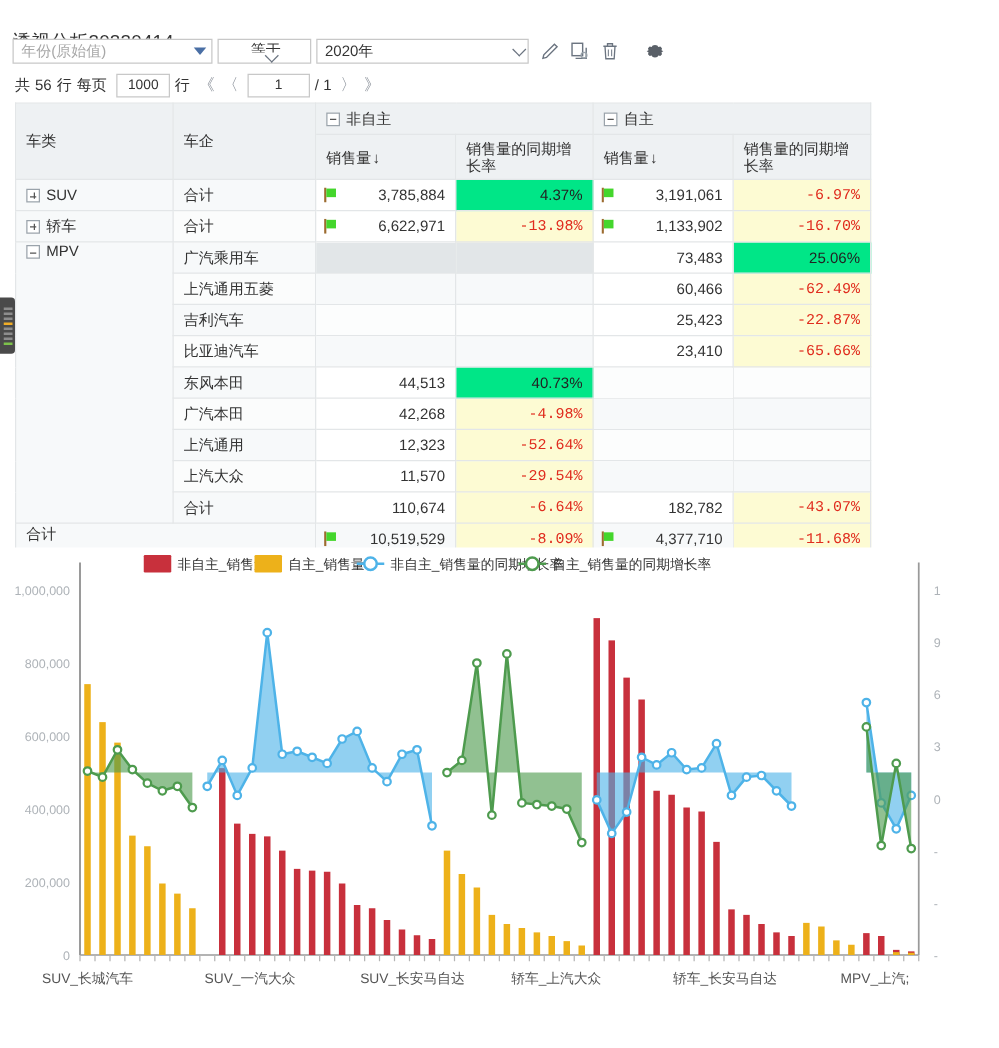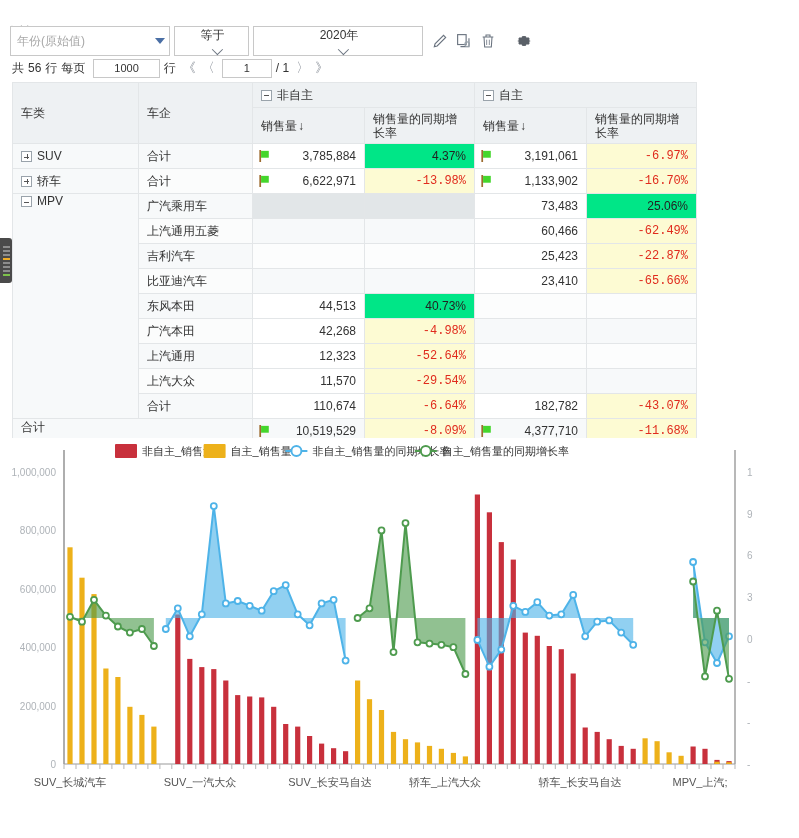--- a/index.html
+++ b/index.html
@@ -14,52 +14,52 @@
 
   
   .title {
     position:absolute; left:10px; top:24px;
     font-size:15px; color:#333; letter-spacing:0.2px;
   }
 
   
   .filterbar { position:absolute; left:10px; top:30px; height:22px; display:flex; align-items:center; }
   .fld {
-    height:30px; border:1px solid #c8c8c8; background:#fff;
+    height:20px; border:1px solid #c8c8c8; background:#fff;
     display:flex; align-items:center; font-size:12px; color:#333;
     padding:0 4px 0 6px; position:relative; margin-right:4px;
   }
   .fld .txt { flex:1; white-space:nowrap; overflow:hidden; }
   .fld.ph .txt { color:#a8a8a8; }
   .fld .caret-solid {
     width:0;height:0;border-left:5px solid transparent;border-right:5px solid transparent;
     border-top:6px solid #4a6fa5; margin-left:6px;
   }
   .fld .caret-line {
     width:8px;height:8px;border-right:1.6px solid #6b7480;border-bottom:1.6px solid #6b7480;
     transform:rotate(45deg) translateY(-2px); margin-left:6px;
   }
   .f1 { width:160px; }
   .f2 { width:75px;flex-direction:column; }
-  .f3 { width:170px;flex-direction:column; }
+  .f3 { width:170px; }
 
   .ticon { width:22px;height:22px; margin-left:2px; position:relative; cursor:pointer; }
   .ticon svg { position:absolute; left:50%; top:50%; transform:translate(-50%,-50%); }
   .gear { margin-left:14px; }
 
   
   .pager {
     position:absolute; left:12px; top:58px; height:20px;
     display:flex; align-items:center; font-size:12px; color:#333;
   }
   .pager span { margin-right:4px; white-space:nowrap; }
   .pager .numbox {
     border:1px solid #c8c8c8; background:#fff; height:19px; min-width:34px;
     display:flex;align-items:center;justify-content:center; font-size:11px;
-    padding:0 20px; margin:0 4px; color:#333;
+    padding:0 8px; margin:0 4px; color:#333;
   }
   .pager .pgbox { min-width:50px; }
   .pager .nav { color:#8a9099; font-size:13px; margin:0 3px; cursor:pointer; }
 
   
   .drawer {
     position:absolute; left:0px; top:238px; width:12px; height:45px;
     background:#4a4a4a; border-radius:0 3px 3px 0;
     display:flex; flex-direction:column; justify-content:center; align-items:center; gap:2px;
     cursor:pointer;

